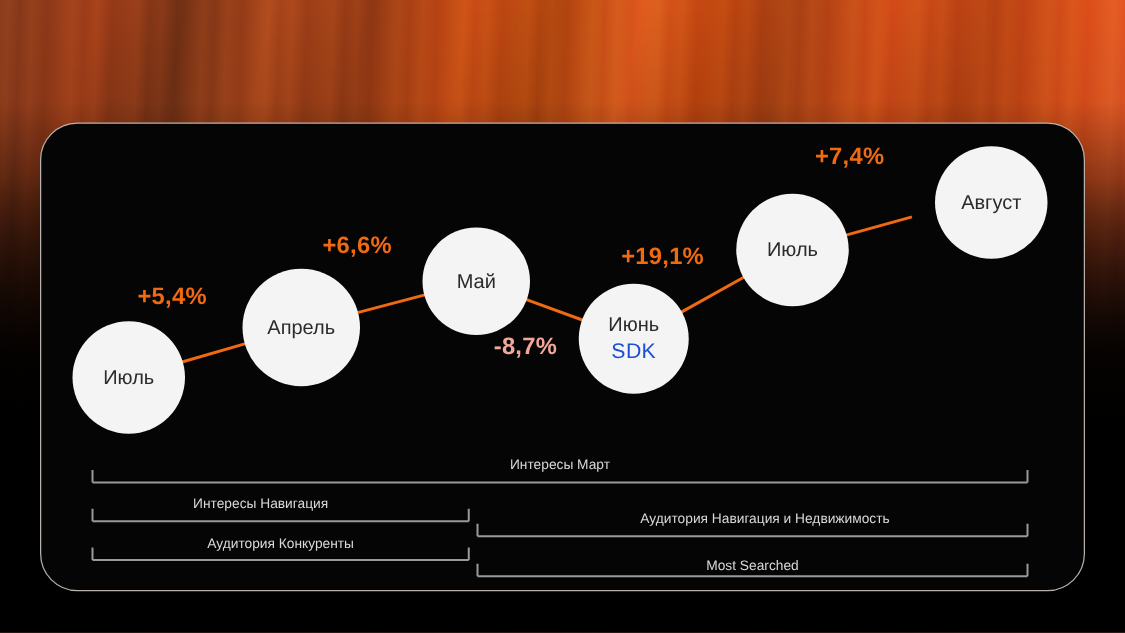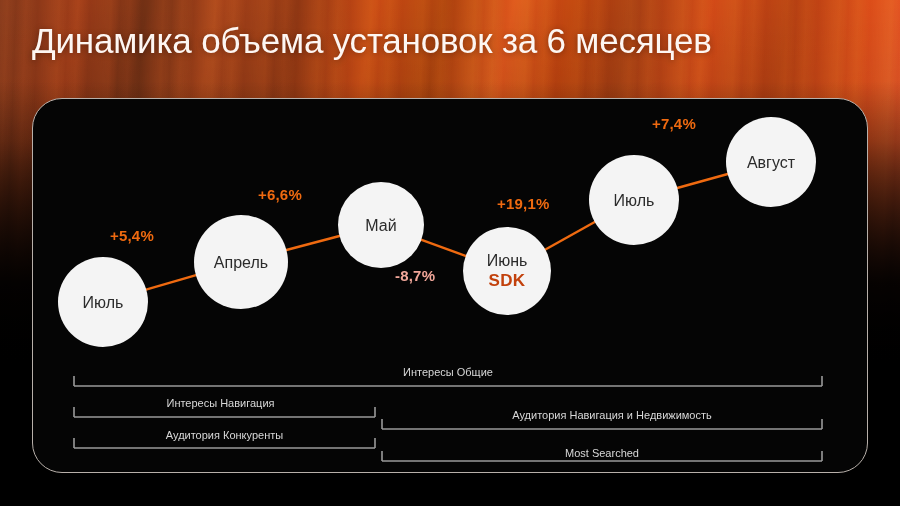--- a/index.html
+++ b/index.html
@@ -117,29 +117,29 @@
     box-sizing: border-box;
   }
   .node-label {
     font-size: 16px;
     color: #2b2b2b;
     line-height: 19px;
     white-space: nowrap;
   }
   .node-sub {
     font-size: 17px;
-    font-weight: bold;
-    color: #c2410c;
+    font-weight: normal;
+    color: #1d4ed8;
     line-height: 21px;
     letter-spacing: 0.3px;
   }
 
   .delta {
     position: absolute;
-    font-size: 15px;
+    font-size: 19px;
     font-weight: bold;
     white-space: nowrap;
     letter-spacing: 0.2px;
   }
   .delta.up   { color: #ef6a10; }
   .delta.down { color: #f2a79a; }
 
   .bracket-label {
     position: absolute;
     font-size: 11px;
@@ -151,21 +151,20 @@
 </style>
 </head>
 <body>
 
 <div id="stage">
 
   <div class="bg-base"></div>
   <div class="bg-streaks"></div>
   <div class="bg-fade"></div>
 
-  <div class="title">Динамика объема установок за 6 месяцев</div>
 
   <div class="card"></div>
 
   <svg class="chart-svg" id="chart-svg" viewBox="0 0 900 506" xmlns="http://www.w3.org/2000/svg">
       <line x1="144.30005374163812" y1="290.02896992995994" x2="197.77901352619267" y2="274.52782216632096" stroke="#ef6a10" stroke-width="2.4"></line>
       <line x1="284.5062538568906" y1="250.50191862353606" x2="341.3609687081663" y2="235.47602969855606" stroke="#ef6a10" stroke-width="2.4"></line>
       <line x1="419.513650112626" y1="239.06053893000632" x2="467.54699256755384" y2="256.59652109609107" stroke="#ef6a10" stroke-width="2.4"></line>
       <line x1="543.660010274551" y1="250.50503362603843" x2="596.4671323379597" y2="220.9829417638178" stroke="#ef6a10" stroke-width="2.4"></line>
       <line x1="675.435600266861" y1="188.5069137945933" x2="729.564399733139" y2="173.4930862054067" stroke="#ef6a10" stroke-width="2.4"></line>
       <g>
@@ -205,32 +204,32 @@
       <div class="node" style="left: 338px; top: 182px; width: 86px; height: 86px;">
         <div class="node-label">Май</div>
       </div>
       <div class="node" style="left: 463px; top: 227px; width: 88px; height: 88px;">
         <div class="node-label">Июнь</div>
         <div class="node-sub">SDK</div>
       </div>
       <div class="node" style="left: 589px; top: 155px; width: 90px; height: 90px;">
         <div class="node-label">Июль</div>
       </div>
-      <div class="node" style="left: 726px; top: 117px; width: 90px; height: 90px; text-align: center;">
+      <div class="node" style="left: 748px; top: 117px; width: 90px; height: 90px; text-align: center;">
         <div class="node-label">Август</div>
       </div>
     </div>
   <div id="deltas-layer">
       <div class="delta up" style="left: 110px; top: 227px;">+5,4%</div>
       <div class="delta up" style="left: 258px; top: 186px;">+6,6%</div>
       <div class="delta down" style="left: 395px; top: 267px;">-8,7%</div>
       <div class="delta up" style="left: 497px; top: 183px; margin-top: 12px;">+19,1%</div>
       <div class="delta up" style="left: 652px; top: 115px;">+7,4%</div>
     </div>
   <div id="brackets-layer">
-      <div class="bracket-label" style="left: 74px; width: 748px; top: 366px;">Интересы Общие</div>
-      <div class="bracket-label" style="left: 70px; width: 301px; top: 397px; text-align: center;">Интересы Навигация</div>
+      <div class="bracket-label" style="left: 74px; width: 748px; top: 366px;">Интересы Март</div>
+      <div class="bracket-label" style="left: 58px; width: 301px; top: 397px; text-align: center;">Интересы Навигация</div>
       <div class="bracket-label" style="left: 392px; width: 440px; top: 409px;">Аудитория Навигация и Недвижимость</div>
       <div class="bracket-label" style="left: 74px; width: 301px; top: 429px;">Аудитория Конкуренты</div>
       <div class="bracket-label" style="left: 382px; width: 440px; top: 447px;">Most Searched</div>
     </div>
 
 </div>
 
 </body></html>

